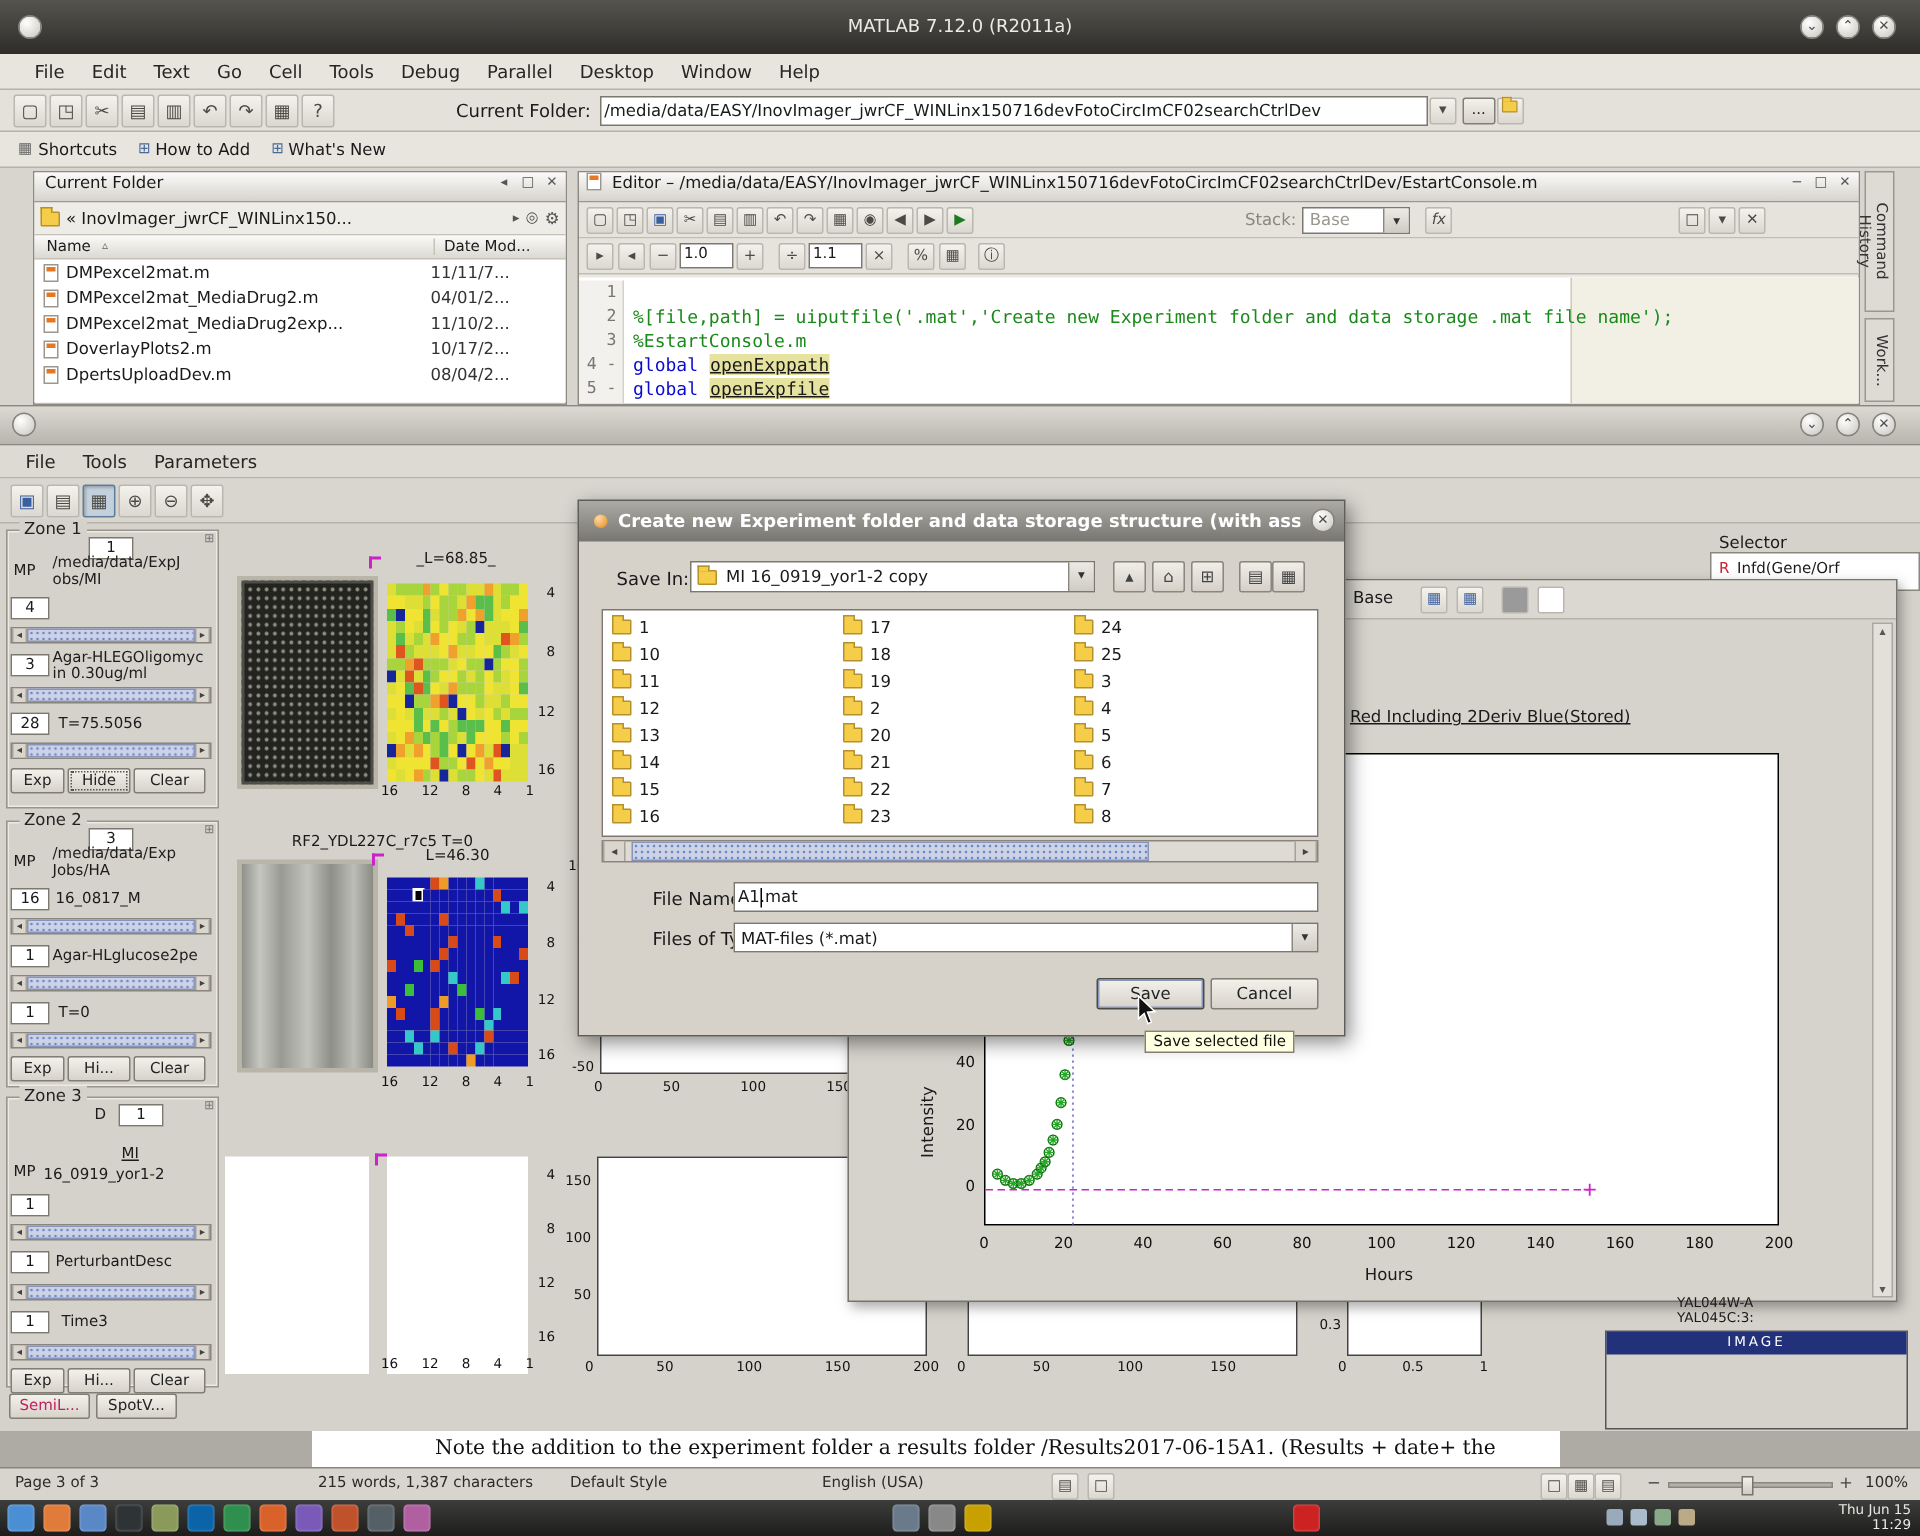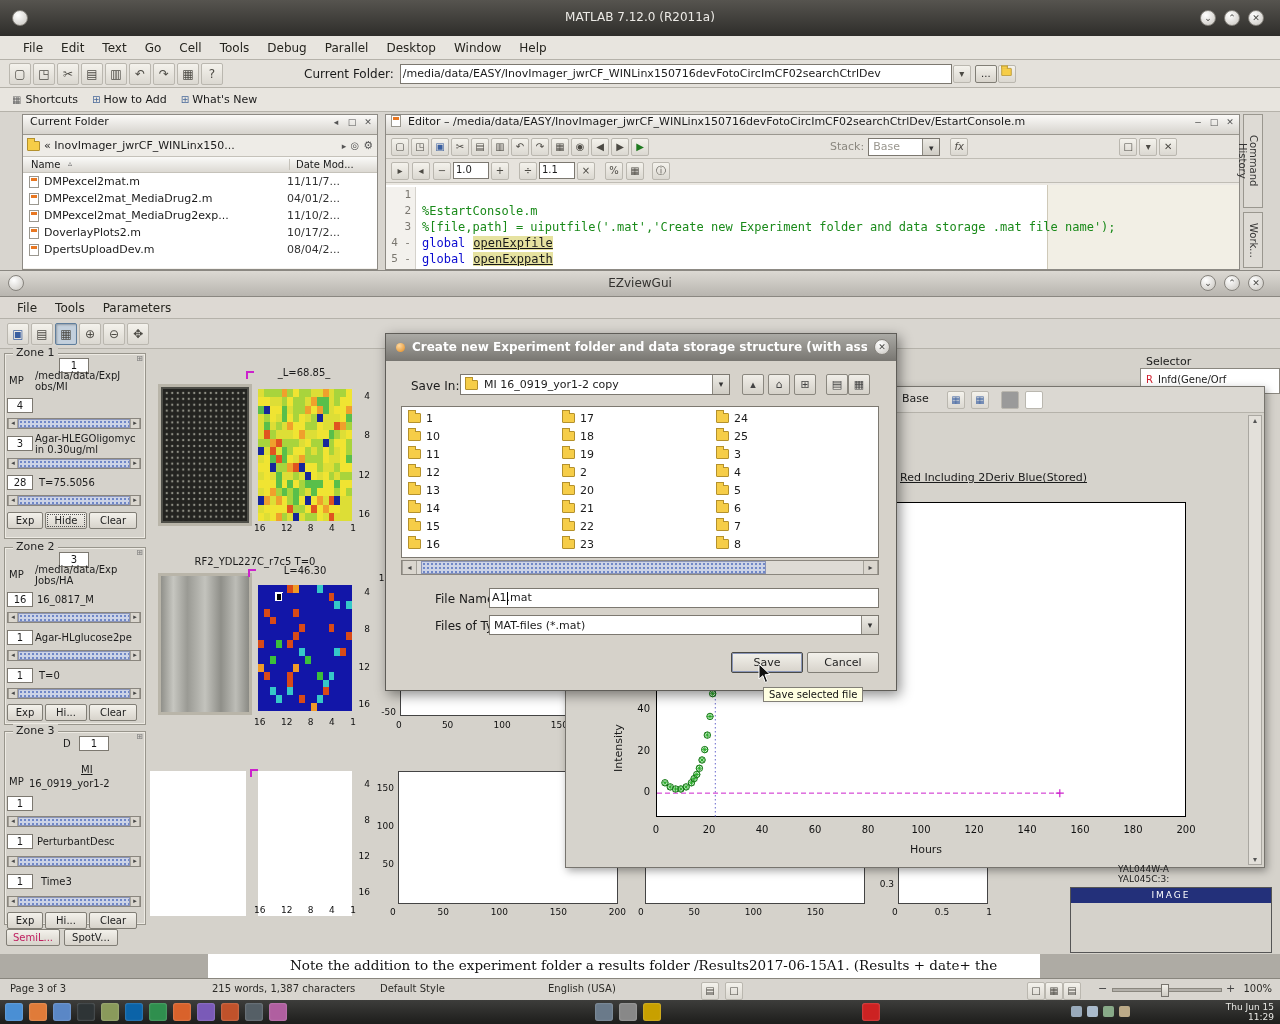--- a/index.html
+++ b/index.html
@@ -233,36 +233,35 @@
       <div class="abs" data-name="line-number-gutter" style="left:0;top:2px;width:30px;background:#f3f1ed;border-right:1px solid #d5d2cc;height:82px;">
 
       <div class="gut" data-name="line-number">1</div>
           <div class="gut" data-name="line-number">2</div>
           <div class="gut" data-name="line-number">3</div>
           <div class="gut" data-name="line-number">4 -</div>
           <div class="gut" data-name="line-number">5 -</div>
         </div>
       <div class="abs" style="left:36px;top:2px;width:815px;">
         <div class="cl" data-name="code-line-1"></div>
+        <div class="cl comment" data-name="code-line-3">%[file,path] = uiputfile('.mat','Create new Experiment folder and data storage .mat file name');</div>
         <div class="cl comment" data-name="code-line-2">%EstartConsole.m</div>
-        <div class="cl comment" data-name="code-line-3">%[file,path] = uiputfile('.mat','Create new Experiment folder and data storage .mat file name');</div>
+        <div class="cl" data-name="code-line-5"><span class="kw">global</span><span class="hivar">openExppath</span></div>
         <div class="cl" data-name="code-line-4"><span class="kw">global</span><span class="hivar">openExpfile</span></div>
-        <div class="cl" data-name="code-line-5"><span class="kw">global</span><span class="hivar">openExppath</span></div>
       </div>
     </div>
   </div>
 
   <div class="abs vtab" data-name="tab-command-history" style="left:1243px;top:114px;width:20px;height:94px;">Command History</div>
   <div class="abs vtab" data-name="tab-workspace" style="left:1243px;top:212px;width:20px;height:56px;">Work...</div>
 </div>
 
 <div class="abs" id="ez" data-name="ezviewgui-window" style="left:0;top:270px;width:1280px;height:686px;background:#d5d2cb;border-top:1px solid #8a8781;overflow:hidden;">
   <div class="abs tb-light" data-name="ezviewgui-titlebar" style="left:0;top:0;width:1280px;height:26px;">
     <span class="cbtn" data-name="window-menu-button" style="left:8px;top:4px;"></span>
-    <div class="abs" data-name="ezviewgui-title" style="left:0;top:5px;width:100%;text-align:center;font-size:12px;">EZviewGui</div>
     <span class="cbtn g-min" data-name="minimize-button" style="right:64px;top:4px;"></span>
     <span class="cbtn g-max" data-name="maximize-button" style="right:40px;top:4px;"></span>
     <span class="cbtn g-x" data-name="close-button" style="right:16px;top:4px;"></span>
   </div>
   <div class="abs menubar" data-name="ezviewgui-menubar" style="left:0;top:26px;width:1280px;height:22px;padding-left:8px;background:#ddd9d3;">
 
   <span class="menu-item" data-name="menu-item">File</span>
       <span class="menu-item" data-name="menu-item">Tools</span>
       <span class="menu-item" data-name="menu-item">Parameters</span>
     </div>

